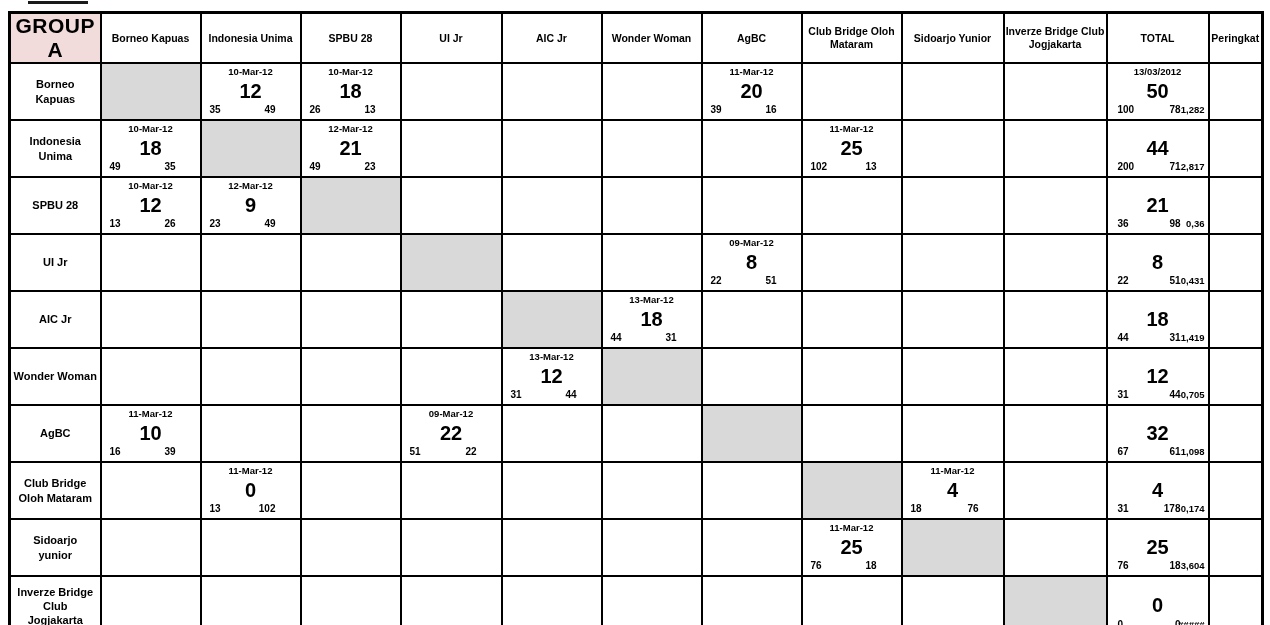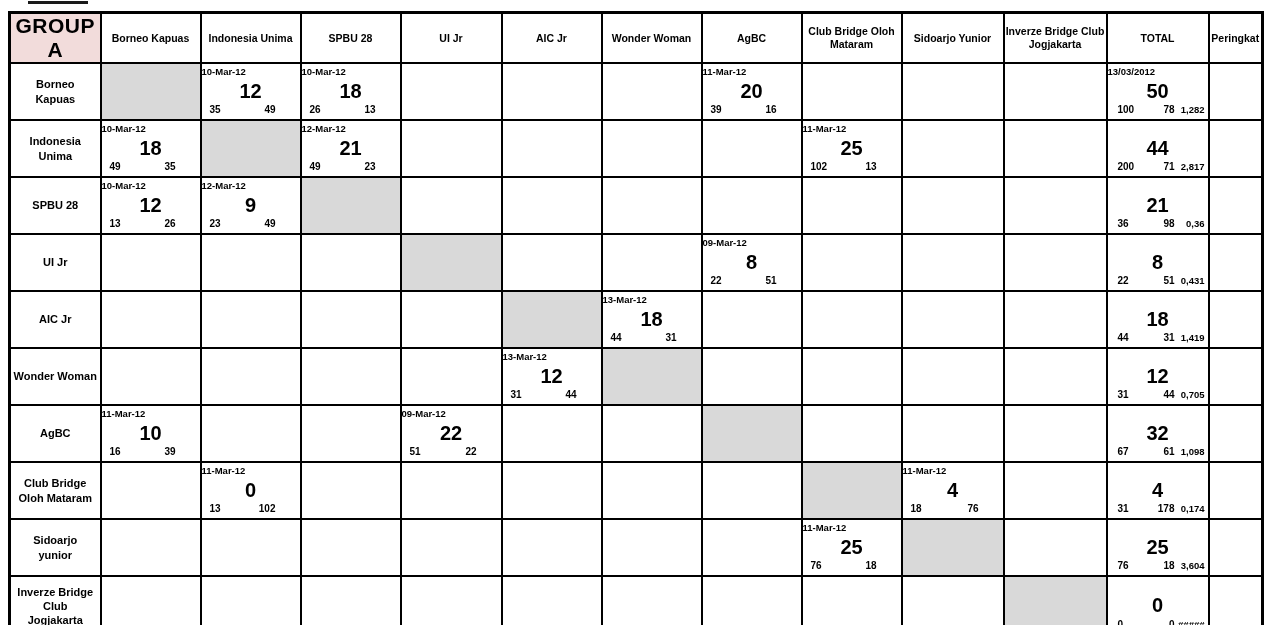--- a/index.html
+++ b/index.html
@@ -11,26 +11,26 @@
   tbody tr{height:57px;}
   tbody tr:last-child{height:61px;}
   th.group-h{background:var(--group-bg,#f2dcdb);margin-left:7px;}
   th.group-h div{font-size:21px;font-weight:700;text-align:center;letter-spacing:0.5px;}
   th.col-h{font-weight:700;}
   th.col-h div{font-size:10.5px;font-weight:700;text-align:center;line-height:1.2;padding:0 1px;}
   td.team-cell .team-label{font-weight:700;font-size:11px;text-align:center;line-height:1.3;max-width:78px;margin:0 auto;}
   tbody tr:nth-child(6) .team-label{white-space:nowrap;max-width:none;}
   td.self{background:var(--self-bg,#d9d9d9);}
   .cellw{height:53px;display:flex;flex-direction:column;}
-  .drow{height:13px;font-size:9.5px;font-weight:700;text-align:left;line-height:14px;}
+  .drow{height:13px;font-size:9.5px;font-weight:700;text-align:center;line-height:14px;}
   .vp{flex:1;display:flex;align-items:center;justify-content:center;font-size:20px;font-weight:700;line-height:1;}
   .pair{height:15px;position:relative;font-size:10px;font-weight:700;line-height:14px;}
   .pair span{position:absolute;bottom:1px;}
   .p1{left:8px;} .p2{right:24px;}
-  .t1{left:10px;} .t2{right:33px;} .t3{right:3px;font-size:9.5px;}
+  .t1{left:10px;} .t2{right:27px;} .t3{right:3px;font-size:9.5px;}
 </style>
 </head>
 <body>
 
 <div class="artifact"></div>
 
 <table class="xtable">
   <colgroup>
     <col style="width:91px">
       <col style="width:100px">

